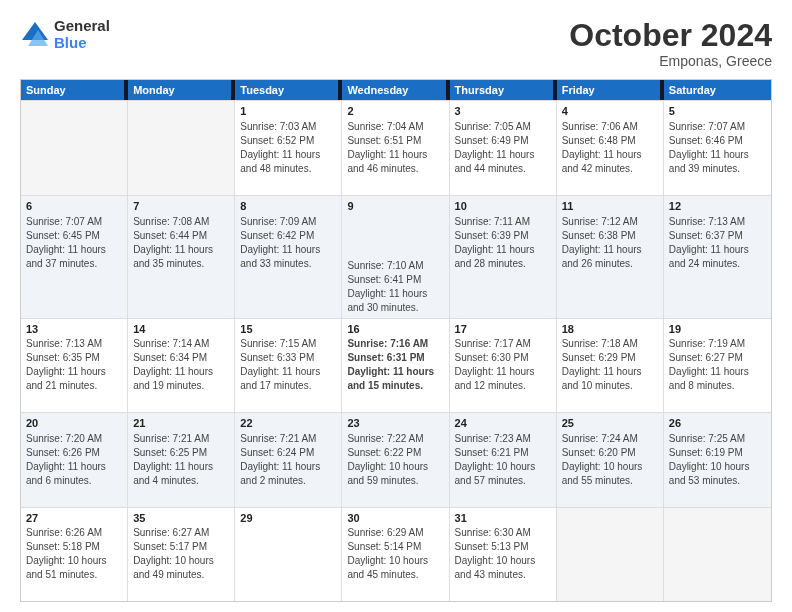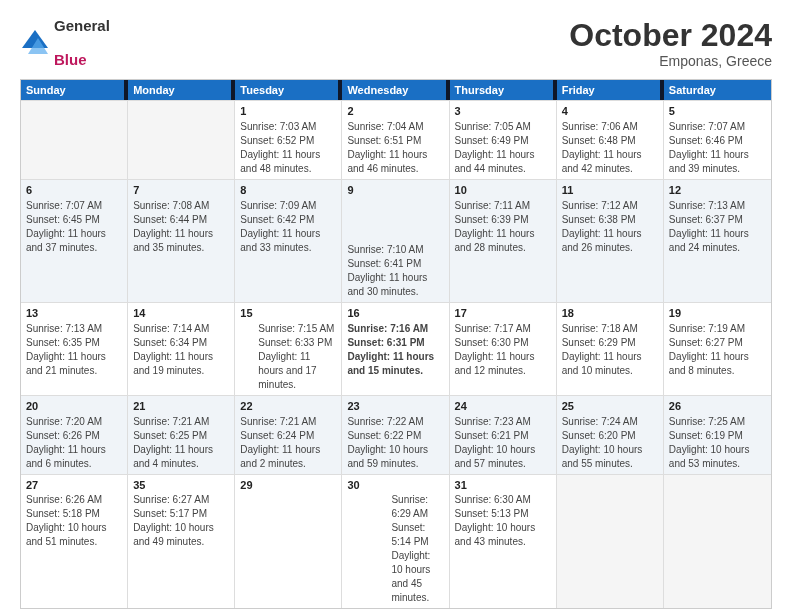--- a/index.html
+++ b/index.html
@@ -25,31 +25,30 @@
     }
     .logo {
       display: flex;
       align-items: center;
       gap: 4px;
     }
     .logo-text {
       display: flex;
       flex-direction: column;
       line-height: 1.1;
-      gap: 17px;
     }
     .logo-general {
       font-size: 15px;
       font-weight: bold;
       color: #333;
     }
     .logo-blue {
       font-size: 15px;
       font-weight: bold;
-      color: #be185d;
+      color: #3b82f6;
     }
     .logo-icon {
       width: 30px;
       height: 30px;
     }
     .title-block {
       text-align: right;
     }
     .month-title {
       font-size: 32px;
@@ -235,21 +234,21 @@
 Daylight: 11 hours and 21 minutes.</div>
           </div>
           <div class="cal-cell">
             <span class="day-num">14</span>
             <div class="cell-info" style="white-space: pre-line;">Sunrise: 7:14 AM
 Sunset: 6:34 PM
 Daylight: 11 hours and 19 minutes.</div>
           </div>
           <div class="cal-cell">
             <span class="day-num">15</span>
-            <div class="cell-info" style="white-space: pre-line; margin-left: 18px;">Sunrise: 7:15 AM
+            <div class="cell-info" style="white-space: pre-line;">Sunrise: 7:15 AM
 Sunset: 6:33 PM
 Daylight: 11 hours and 17 minutes.</div>
           </div>
           <div class="cal-cell">
             <span class="day-num">16</span>
             <div class="cell-info" style="white-space: pre-line; font-weight: bold;">Sunrise: 7:16 AM
 Sunset: 6:31 PM
 Daylight: 11 hours and 15 minutes.</div>
           </div>
           <div class="cal-cell">
@@ -326,21 +325,21 @@
             <span class="day-num">35</span>
             <div class="cell-info" style="white-space: pre-line;">Sunrise: 6:27 AM
 Sunset: 5:17 PM
 Daylight: 10 hours and 49 minutes.</div>
           </div>
           <div class="cal-cell">
             <span class="day-num">29</span>
           </div>
           <div class="cal-cell">
             <span class="day-num">30</span>
-            <div class="cell-info" style="white-space: pre-line; margin-left: 44px;">Sunrise: 6:29 AM
+            <div class="cell-info" style="white-space: pre-line;">Sunrise: 6:29 AM
 Sunset: 5:14 PM
 Daylight: 10 hours and 45 minutes.</div>
           </div>
           <div class="cal-cell">
             <span class="day-num">31</span>
             <div class="cell-info" style="white-space: pre-line;">Sunrise: 6:30 AM
 Sunset: 5:13 PM
 Daylight: 10 hours and 43 minutes.</div>
           </div>
           <div class="cal-cell empty"></div>

